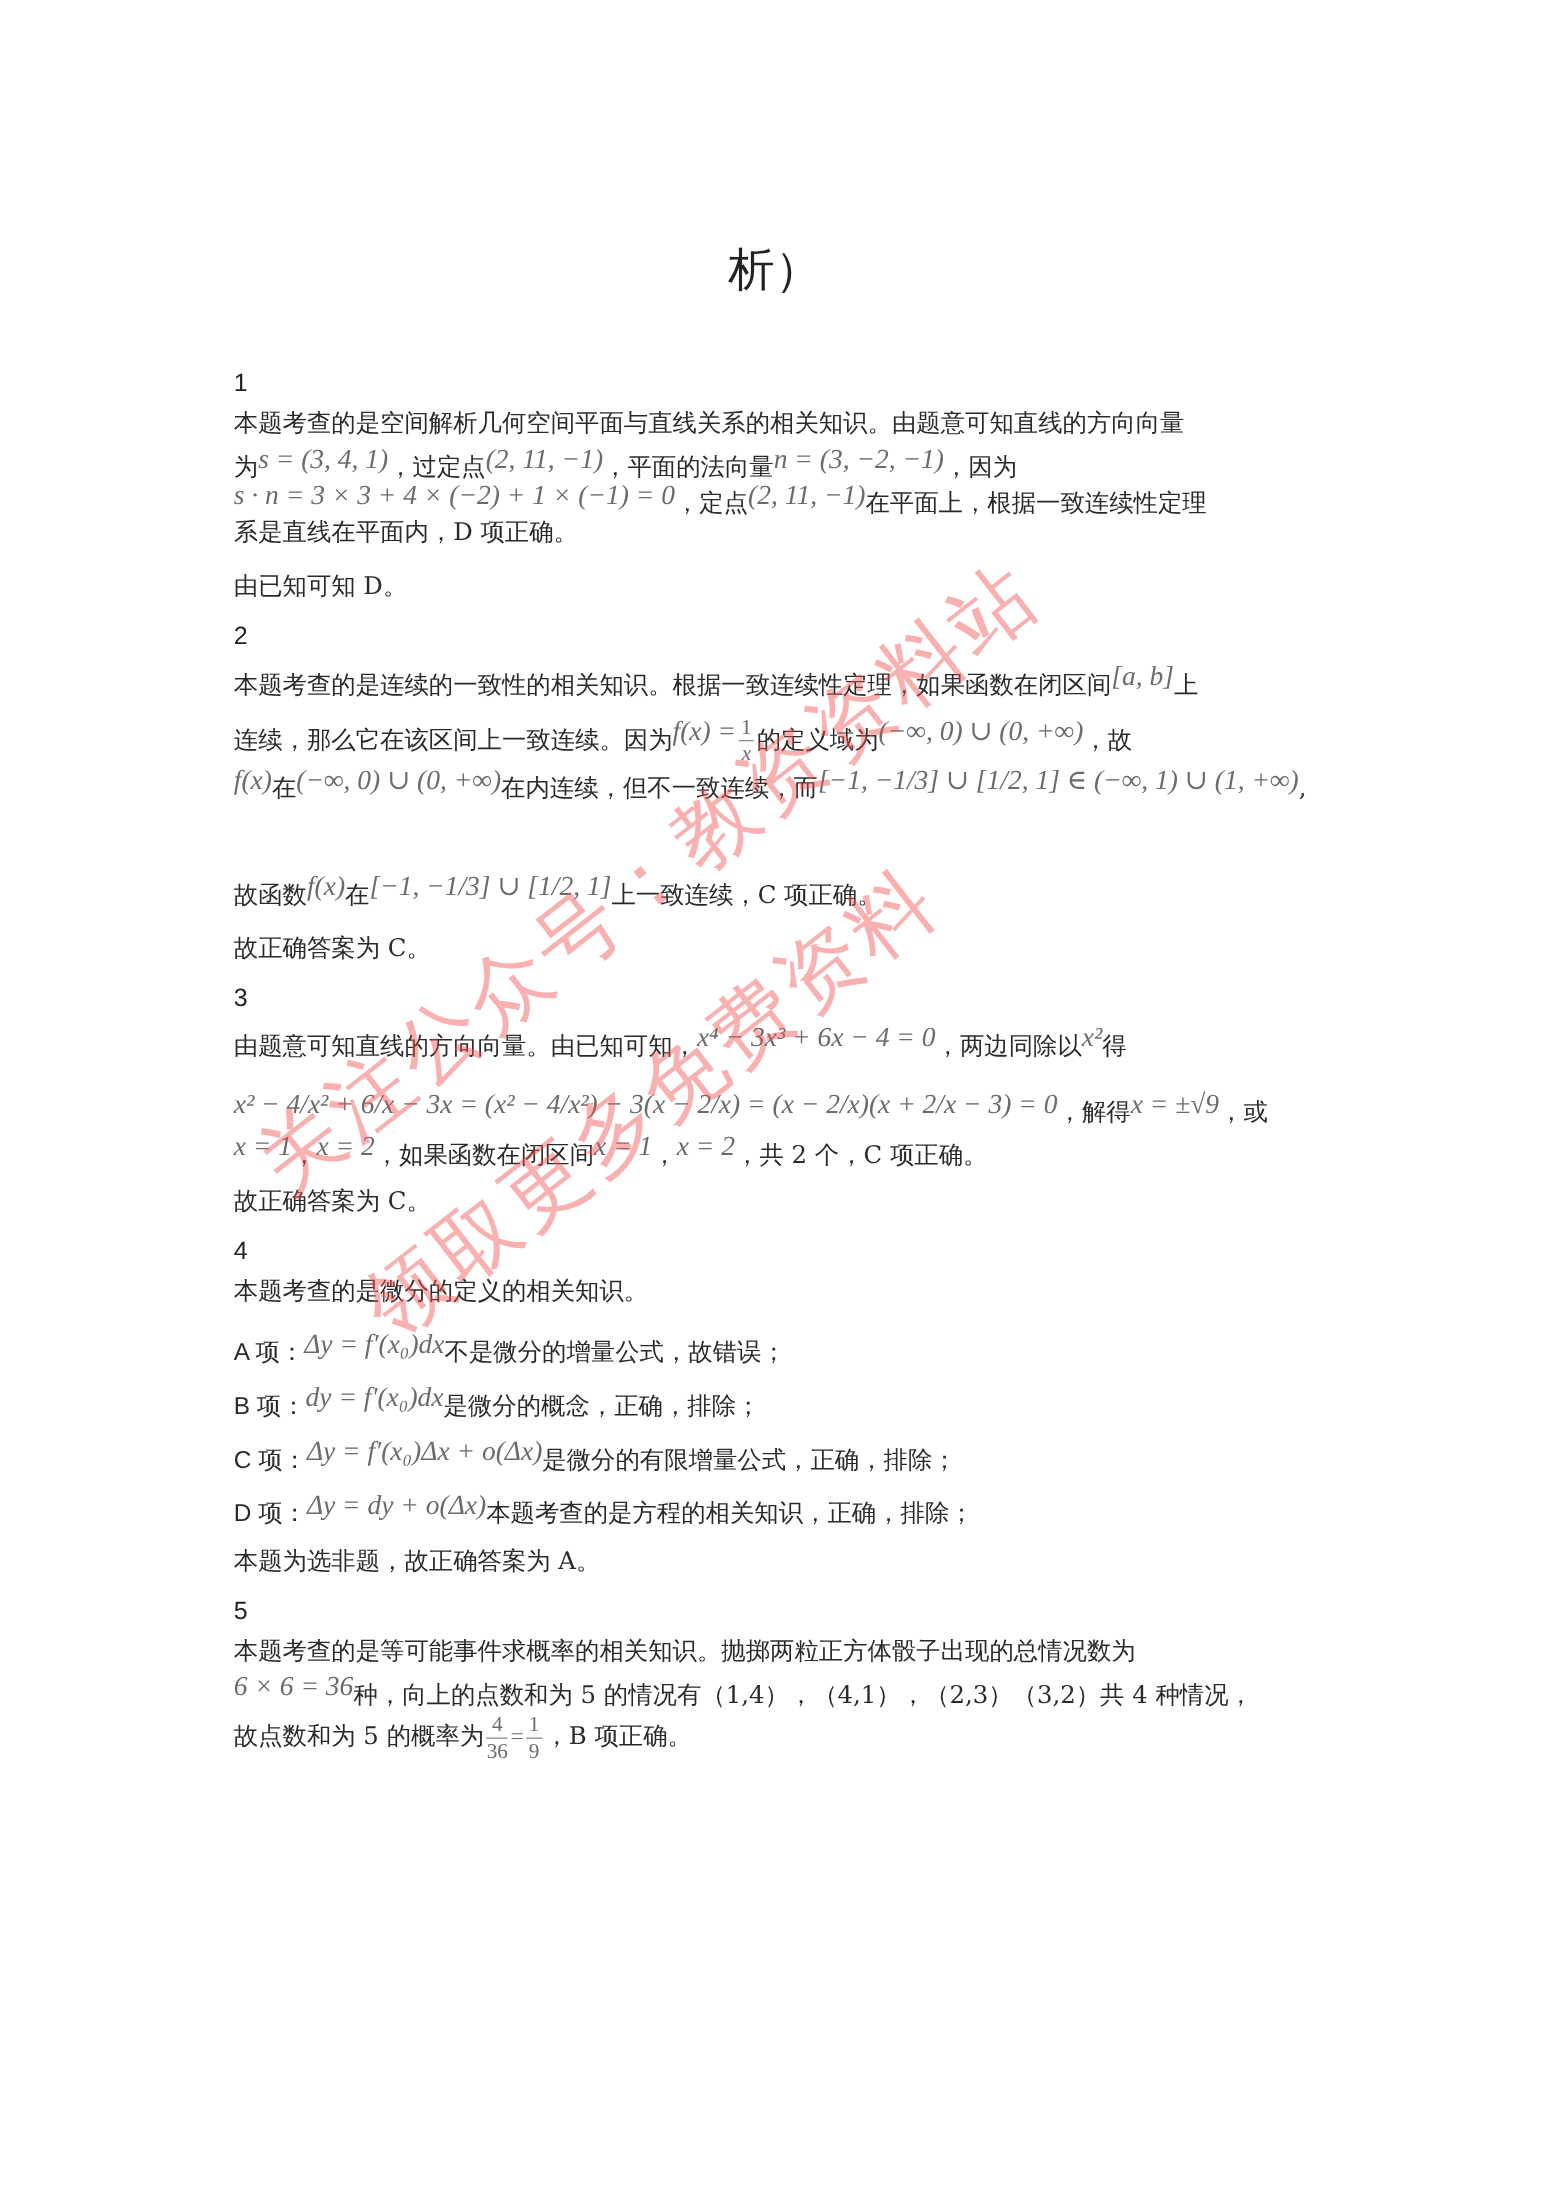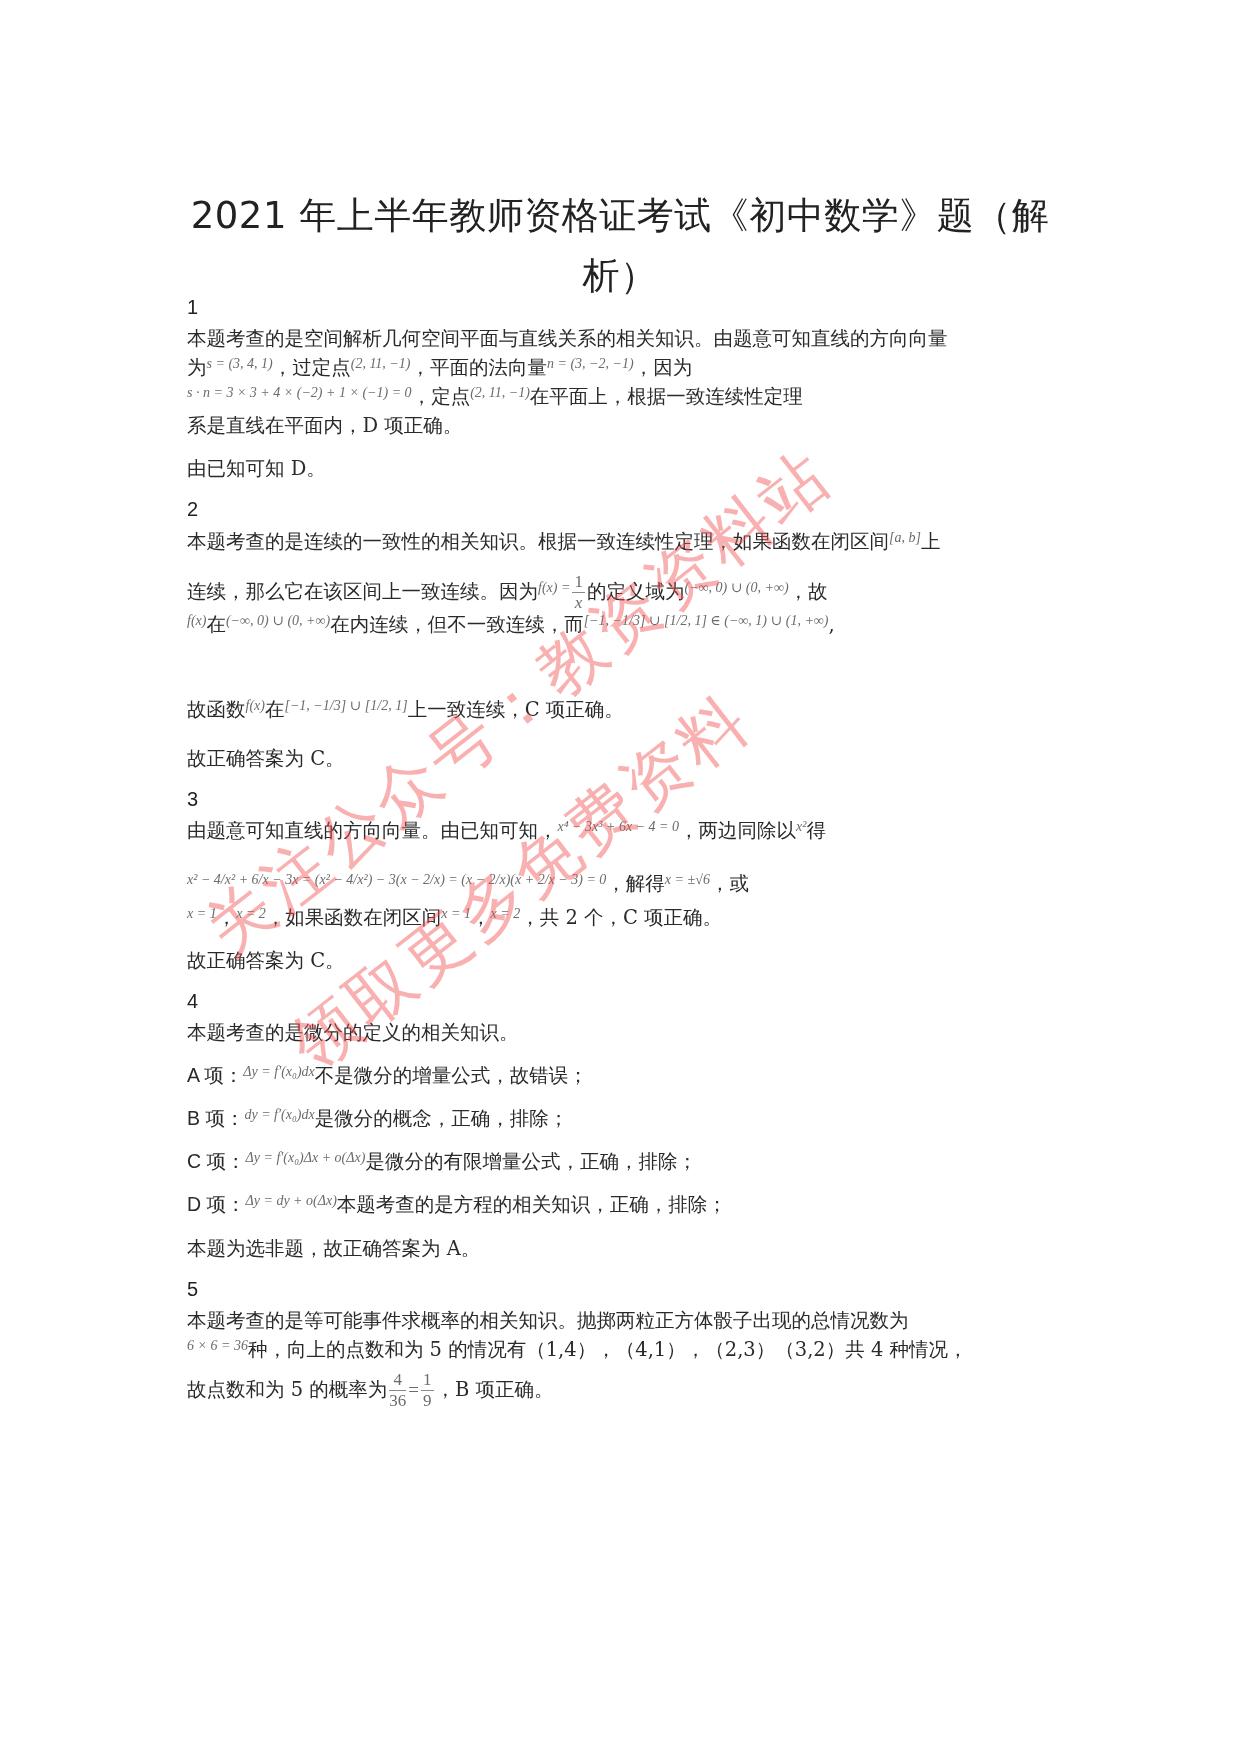--- a/index.html
+++ b/index.html
@@ -9,38 +9,37 @@
   }
   .page { position: absolute; left: 0; top: 0; width: 1240px; height: 1754px; }
   .title {
     position: absolute; left: 180px; width: 880px; top: 186px;
     text-align: center; font-family: "DejaVu Sans", "Liberation Sans", sans-serif;
     font-size: 37px; line-height: 60px; color: #222; letter-spacing: 0.5px;
   }
   .content { position: absolute; left: 187px; top: 0; width: 880px; font-size: 19.5px; color: #2a2a2a; }
   .line { position: absolute; left: 0; white-space: nowrap; }
   .qnum { font-family: "Liberation Sans", sans-serif; font-size: 20px; color: #222; }
-  .m { font-family: "Liberation Serif", "DejaVu Serif", serif; font-style: italic; color: #6b6b6b; font-size: 14px; vertical-align: 6px; }
+  .m { font-family: "Liberation Serif", "DejaVu Serif", serif; font-style: italic; color: #6b6b6b; font-size: 22px; vertical-align: 6px; }
   .mu { font-family: "Liberation Serif", "DejaVu Serif", serif; color: #6b6b6b; font-size: 19px; }
   .sans { font-family: "Liberation Sans", sans-serif; }
   .frac { display: inline-block; vertical-align: middle; text-align: center; font-family: "Liberation Serif", serif; color: #6b6b6b; font-size: 17px; line-height: 20px; margin: 0 2px; }
   .frac .num { display: block; border-bottom: 1px solid #888; padding: 0 2px; }
   .frac .den { display: block; font-style: italic; }
   .wm {
     position: absolute; font-family: "DejaVu Sans", sans-serif; color: rgba(240, 80, 80, 0.45);
     font-size: 66px; letter-spacing: 4px; white-space: nowrap; transform-origin: left center; pointer-events: none;
   }
 </style>
 </head>
 <body>
 
 <div class="page">
 
   <div class="title">
-    <div>2021 年上半年教师资格证考试《初中数学》题（解</div>
     <div>析）</div>
   </div>
 
   <div class="content">
 
     <div>
       <div class="line qnum" style="top:296px">1</div>
       <div class="line" style="top:325px"><span>本题考查的是空间解析几何空间平面与直线关系的相关知识。由题意可知直线的方向向量</span></div>
       <div class="line" style="top:354px">
         <span>为</span><span class="m">s = (3, 4, 1)</span><span>，过定点</span><span class="m">(2, 11, −1)</span><span>，平面的法向量</span><span class="m">n = (3, −2, −1)</span><span>，因为</span>
@@ -68,21 +67,21 @@
       </div>
       <div class="line" style="top:745px">故正确答案为 C。</div>
     </div>
 
     <div>
       <div class="line qnum" style="top:788px">3</div>
       <div class="line" style="top:817px">
         <span>由题意可知直线的方向向量。由已知可知，</span><span class="m">x⁴ − 3x³ + 6x − 4 = 0</span><span>，两边同除以</span><span class="m">x²</span><span>得</span>
       </div>
       <div class="line" style="top:870px">
-        <span class="m">x² − 4/x² + 6/x − 3x = (x² − 4/x²) − 3(x − 2/x) = (x − 2/x)(x + 2/x − 3) = 0</span><span>，解得</span><span class="m">x = ±√6</span><span>，或</span>
+        <span class="m">x² − 4/x² + 6/x − 3x = (x² − 4/x²) − 3(x − 2/x) = (x − 2/x)(x + 2/x − 3) = 0</span><span>，解得</span><span class="m">x = ±√9</span><span>，或</span>
       </div>
       <div class="line" style="top:904px">
         <span class="m">x = 1</span><span>，</span><span class="m">x = 2</span><span>，如果函数在闭区间</span><span class="m">x = 1</span><span>，</span><span class="m">x = 2</span><span>，共 2 个，C 项正确。</span>
       </div>
       <div class="line" style="top:947px">故正确答案为 C。</div>
     </div>
 
     <div>
       <div class="line qnum" style="top:990px">4</div>
       <div class="line" style="top:1019px">本题考查的是微分的定义的相关知识。</div>

